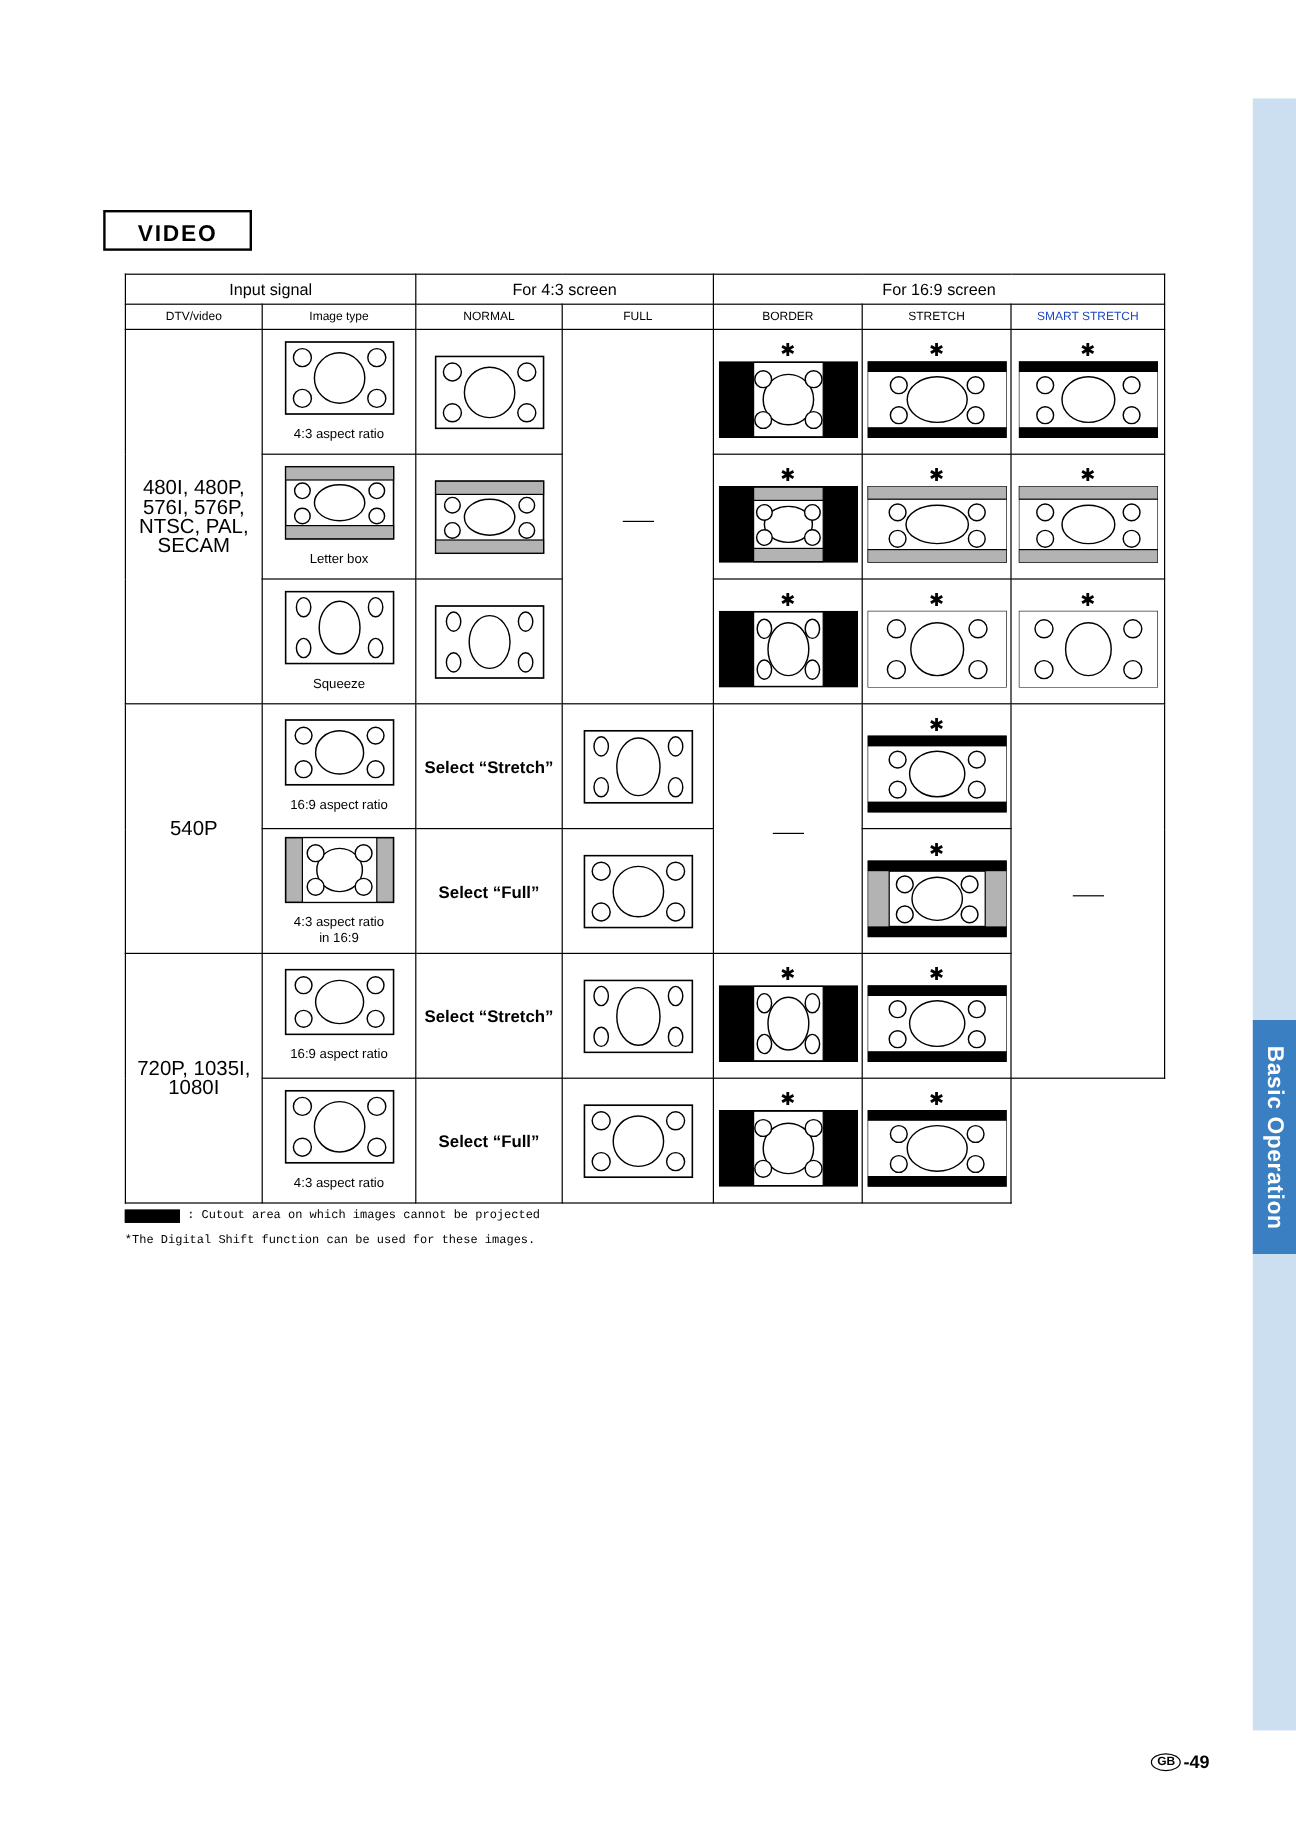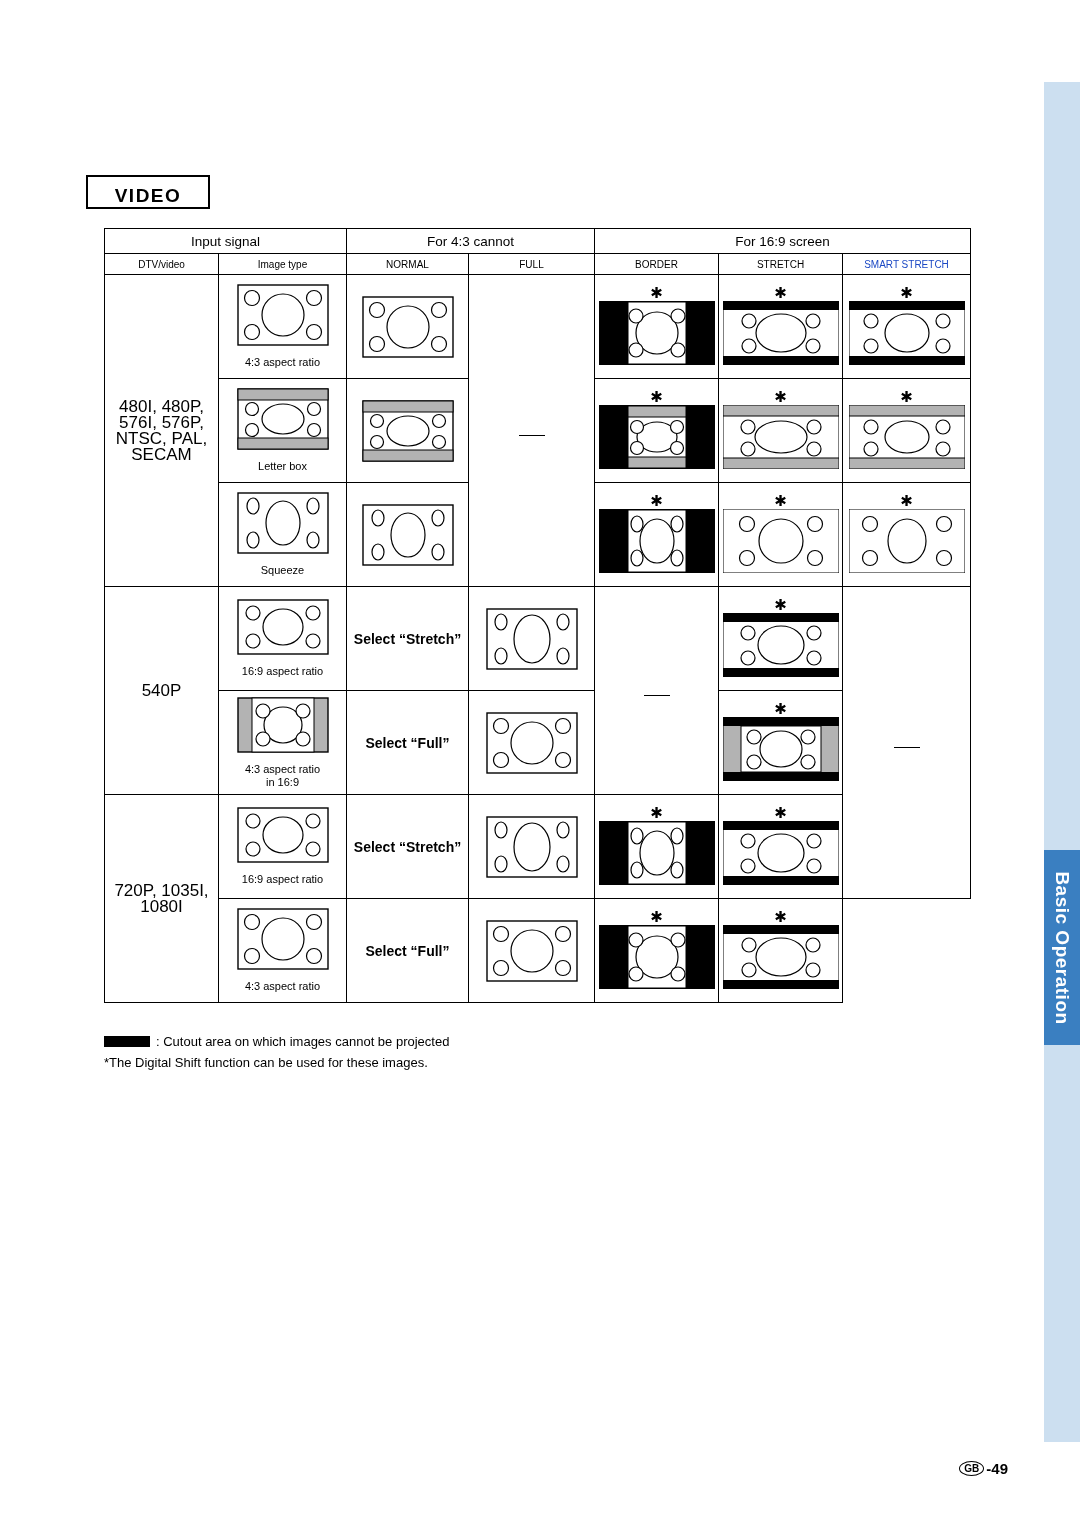--- a/index.html
+++ b/index.html
@@ -56,21 +56,21 @@
 
   .cellbox{display:flex;flex-direction:column;align-items:center;justify-content:center;}
 
   
   .star{font-size:15px;line-height:10px;display:block;height:13px;}
 
   
   .dash{display:inline-block;width:26px;height:1px;background:#000;}
 
   
-  .legend{position:absolute;left:104px;top:1032px;font-size:13px;line-height:19px;}
+  .legend{position:absolute;left:104px;top:1004px;font-size:10px;line-height:19px;font-family:Liberation Mono, monospace;}
   .legend .row{display:flex;align-items:center;}
   .swatch-black{display:inline-block;width:46px;height:11px;background:#000;margin-right:6px;border:1px solid #000;box-sizing:border-box;}
   .swatch-gray{display:inline-block;width:46px;height:11px;background:#b3b3b3;margin-right:6px;border:1px solid #000;box-sizing:border-box;}
   .legend .note{margin-top:2px;}
 
   
   .pageno{position:absolute;right:72px;bottom:46px;font-size:15px;font-weight:bold;display:flex;align-items:center;gap:2px;}
   .gb{display:inline-block;border:1.4px solid #000;border-radius:50%;padding:0 4px;font-size:10px;font-weight:bold;line-height:13px;}
 </style>
 </head>
@@ -94,21 +94,21 @@
       <col style="width:122px">
       <col style="width:126px">
       <col style="width:124px">
       <col style="width:124px">
       <col style="width:128px">
     </colgroup>
     <tbody>
 
       <tr>
         <td class="h1" colspan="2">Input signal</td>
-        <td class="h1" colspan="2">For 4:3 cannot</td>
+        <td class="h1" colspan="2">For 4:3 screen</td>
         <td class="h1" colspan="3">For 16:9 screen</td>
       </tr>
 
       <tr>
         <td class="h2">DTV/video</td>
         <td class="h2">Image type</td>
         <td class="h2">NORMAL</td>
         <td class="h2">FULL</td>
         <td class="h2">BORDER</td>
         <td class="h2">STRETCH</td>

